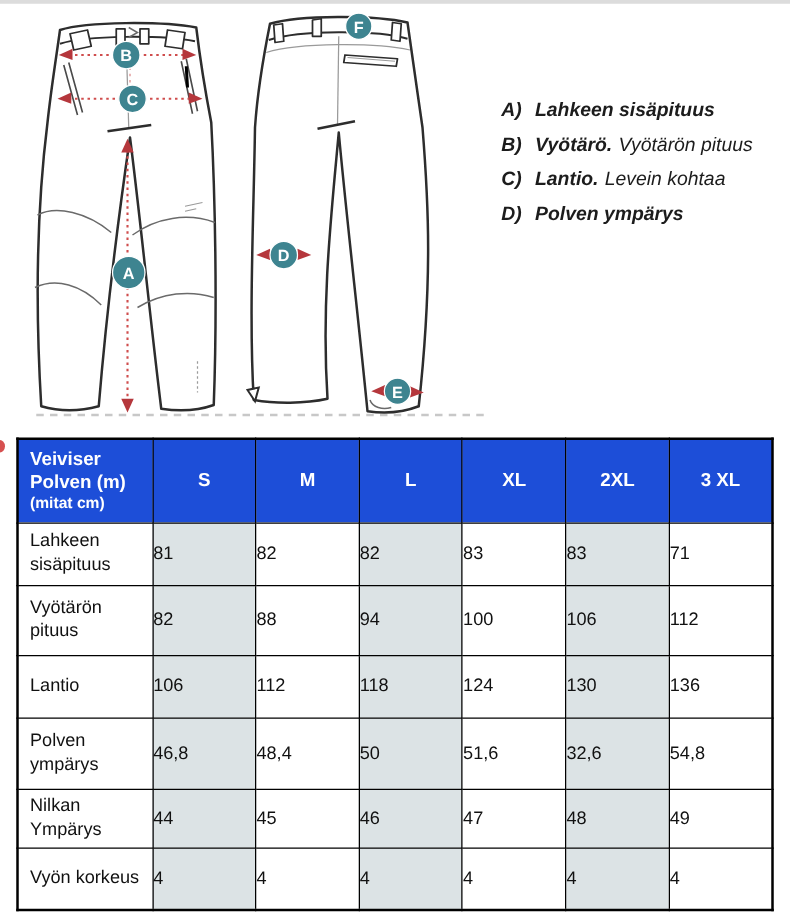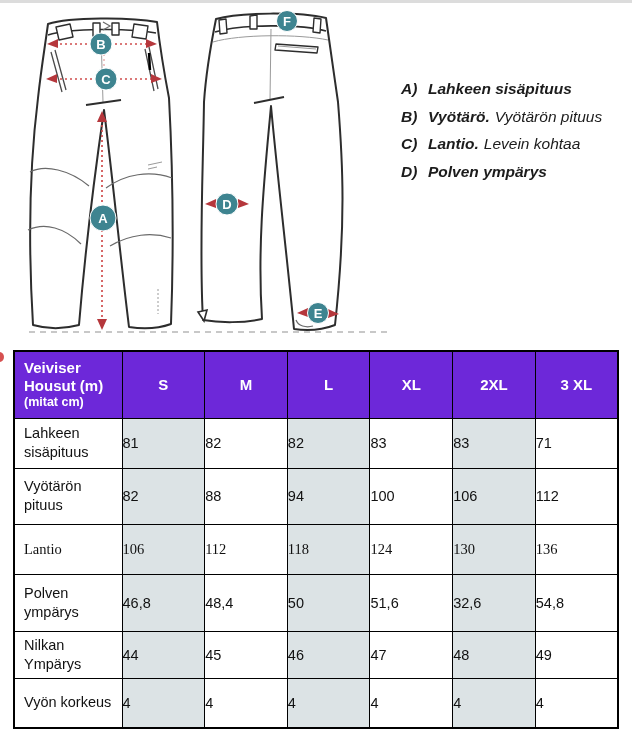--- a/index.html
+++ b/index.html
@@ -30,33 +30,33 @@
   .legend-prefix{display:inline-block;width:27px;font-weight:bold;}
   .legend-term{font-weight:bold;}
   .legend-desc{font-weight:normal;margin-left:5px;}
 
   
   #size-table{position:absolute;left:13px;top:350px;width:606px;border-collapse:collapse;
               table-layout:fixed;border:2px solid #000000;}
   #size-table th,#size-table td{border:1px solid #000000;padding:0;}
   #size-table col.c-label{width:108px;}
   #size-table thead tr{height:67px;}
-  #size-table thead th{background:#6d28d9;color:#ffffff;font-weight:bold;font-size:15px;text-align:center;}
+  #size-table thead th{background:#1d4ed8;color:#ffffff;font-weight:bold;font-size:15px;text-align:center;}
   #size-table thead th.h-label{text-align:left;padding:4px 6px 4px 9px;vertical-align:middle;}
   .h-line{line-height:18px;}
   .h-sub{font-size:12.5px;line-height:15px;}
   #size-table tbody td{font-size:14.5px;color:#111111;background:#ffffff;}
   #size-table tbody td.label{text-align:left;padding-left:9px;line-height:19px;}
   #size-table tbody td.val{text-align:left;}
   #size-table tbody td:nth-child(2),
   #size-table tbody td:nth-child(4),
   #size-table tbody td:nth-child(6){background:#dce3e5;}
   #size-table tbody tr:nth-child(1){height:50px;}
   #size-table tbody tr:nth-child(2){height:56px;}
-  #size-table tbody tr:nth-child(3){height:50px;font-family:Liberation Serif, serif;}
+  #size-table tbody tr:nth-child(3){height:50px;}
   #size-table tbody tr:nth-child(4){height:57px;}
   #size-table tbody tr:nth-child(5){height:47px;}
   #size-table tbody tr:nth-child(6){height:50px;}
 </style>
 </head>
 <body>
 
 <div id="stage">
   <div class="top-strip"></div>
   <div class="red-sliver"></div>
@@ -193,21 +193,21 @@
         <col>
         <col>
         <col>
         <col>
         <col>
     </colgroup>
     <thead>
       <tr>
         <th class="h-label">
           <div class="h-line">Veiviser</div>
-          <div class="h-line">Housut (m)</div>
+          <div class="h-line">Polven (m)</div>
           <div class="h-sub">(mitat cm)</div>
         </th>
         <th>S</th>
         <th>M</th>
         <th>L</th>
         <th>XL</th>
         <th>2XL</th>
         <th>3 XL</th>
       </tr>
     </thead>

